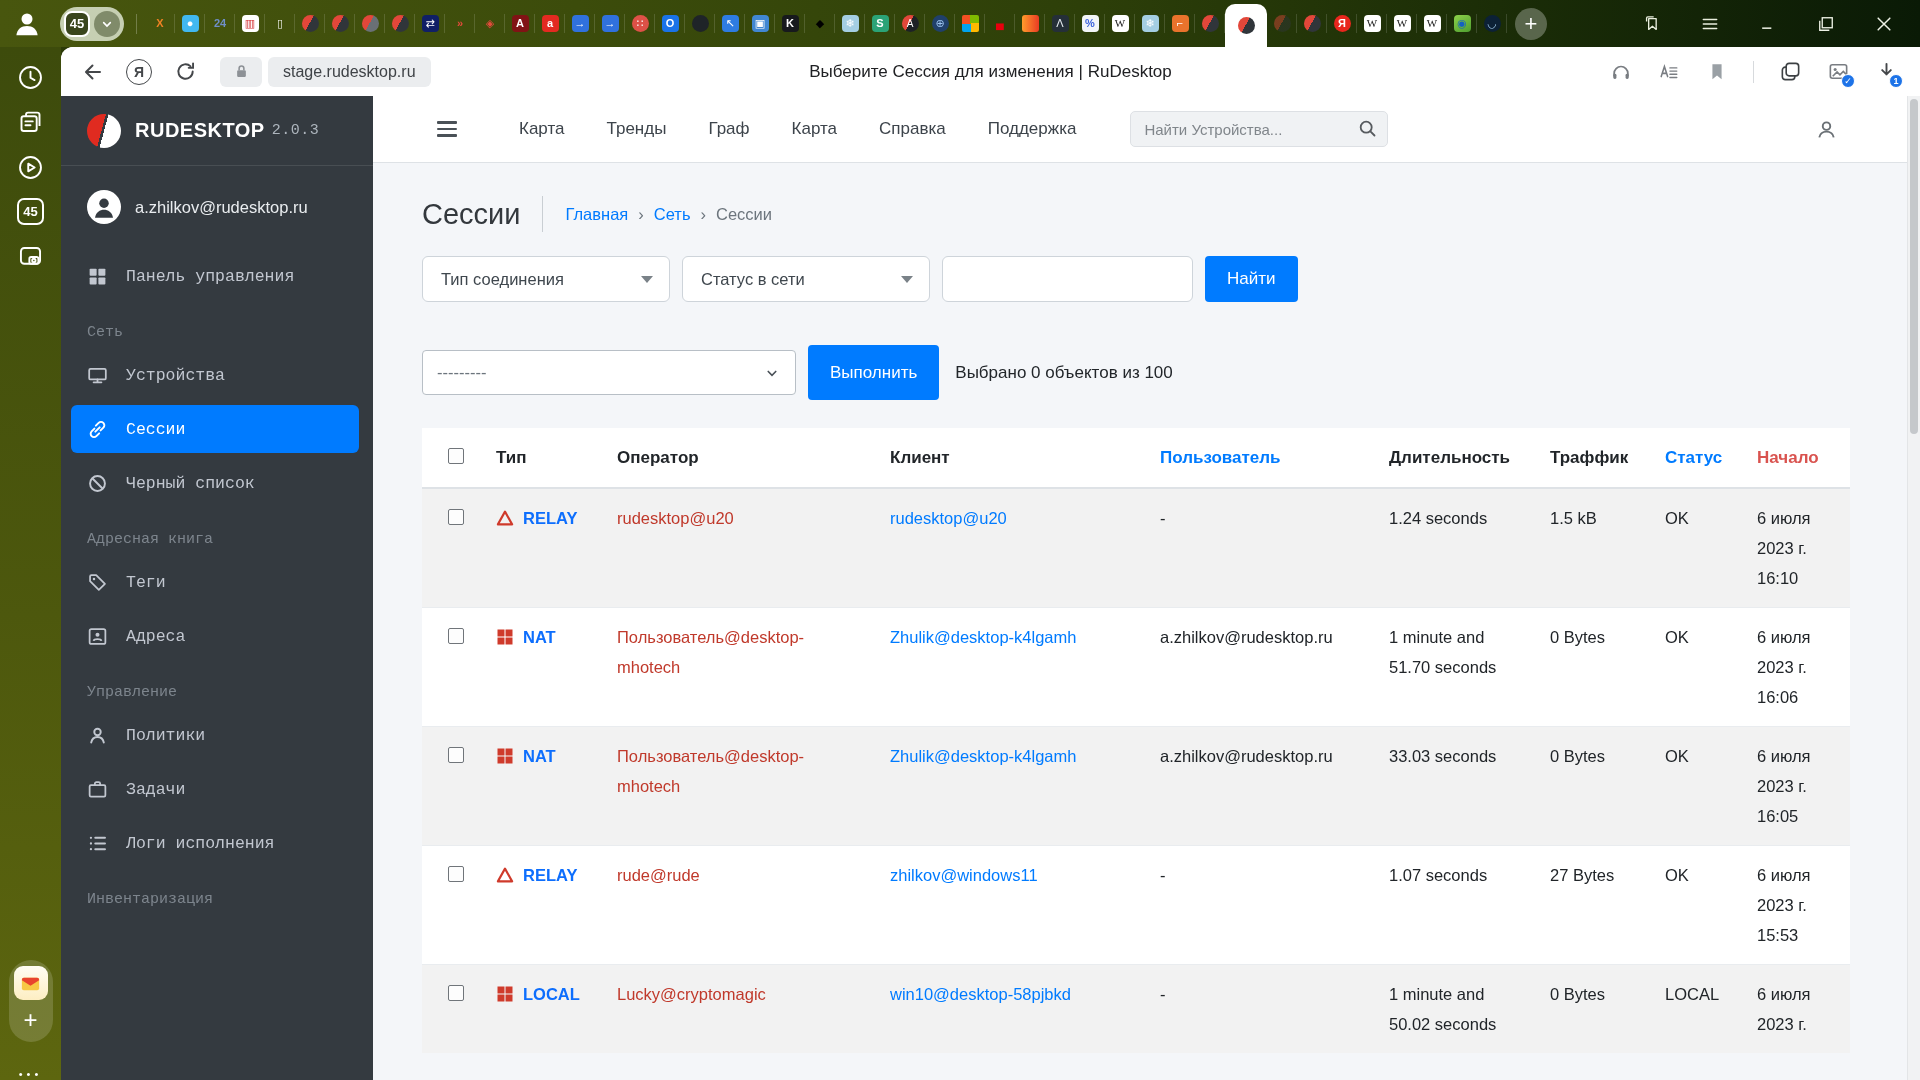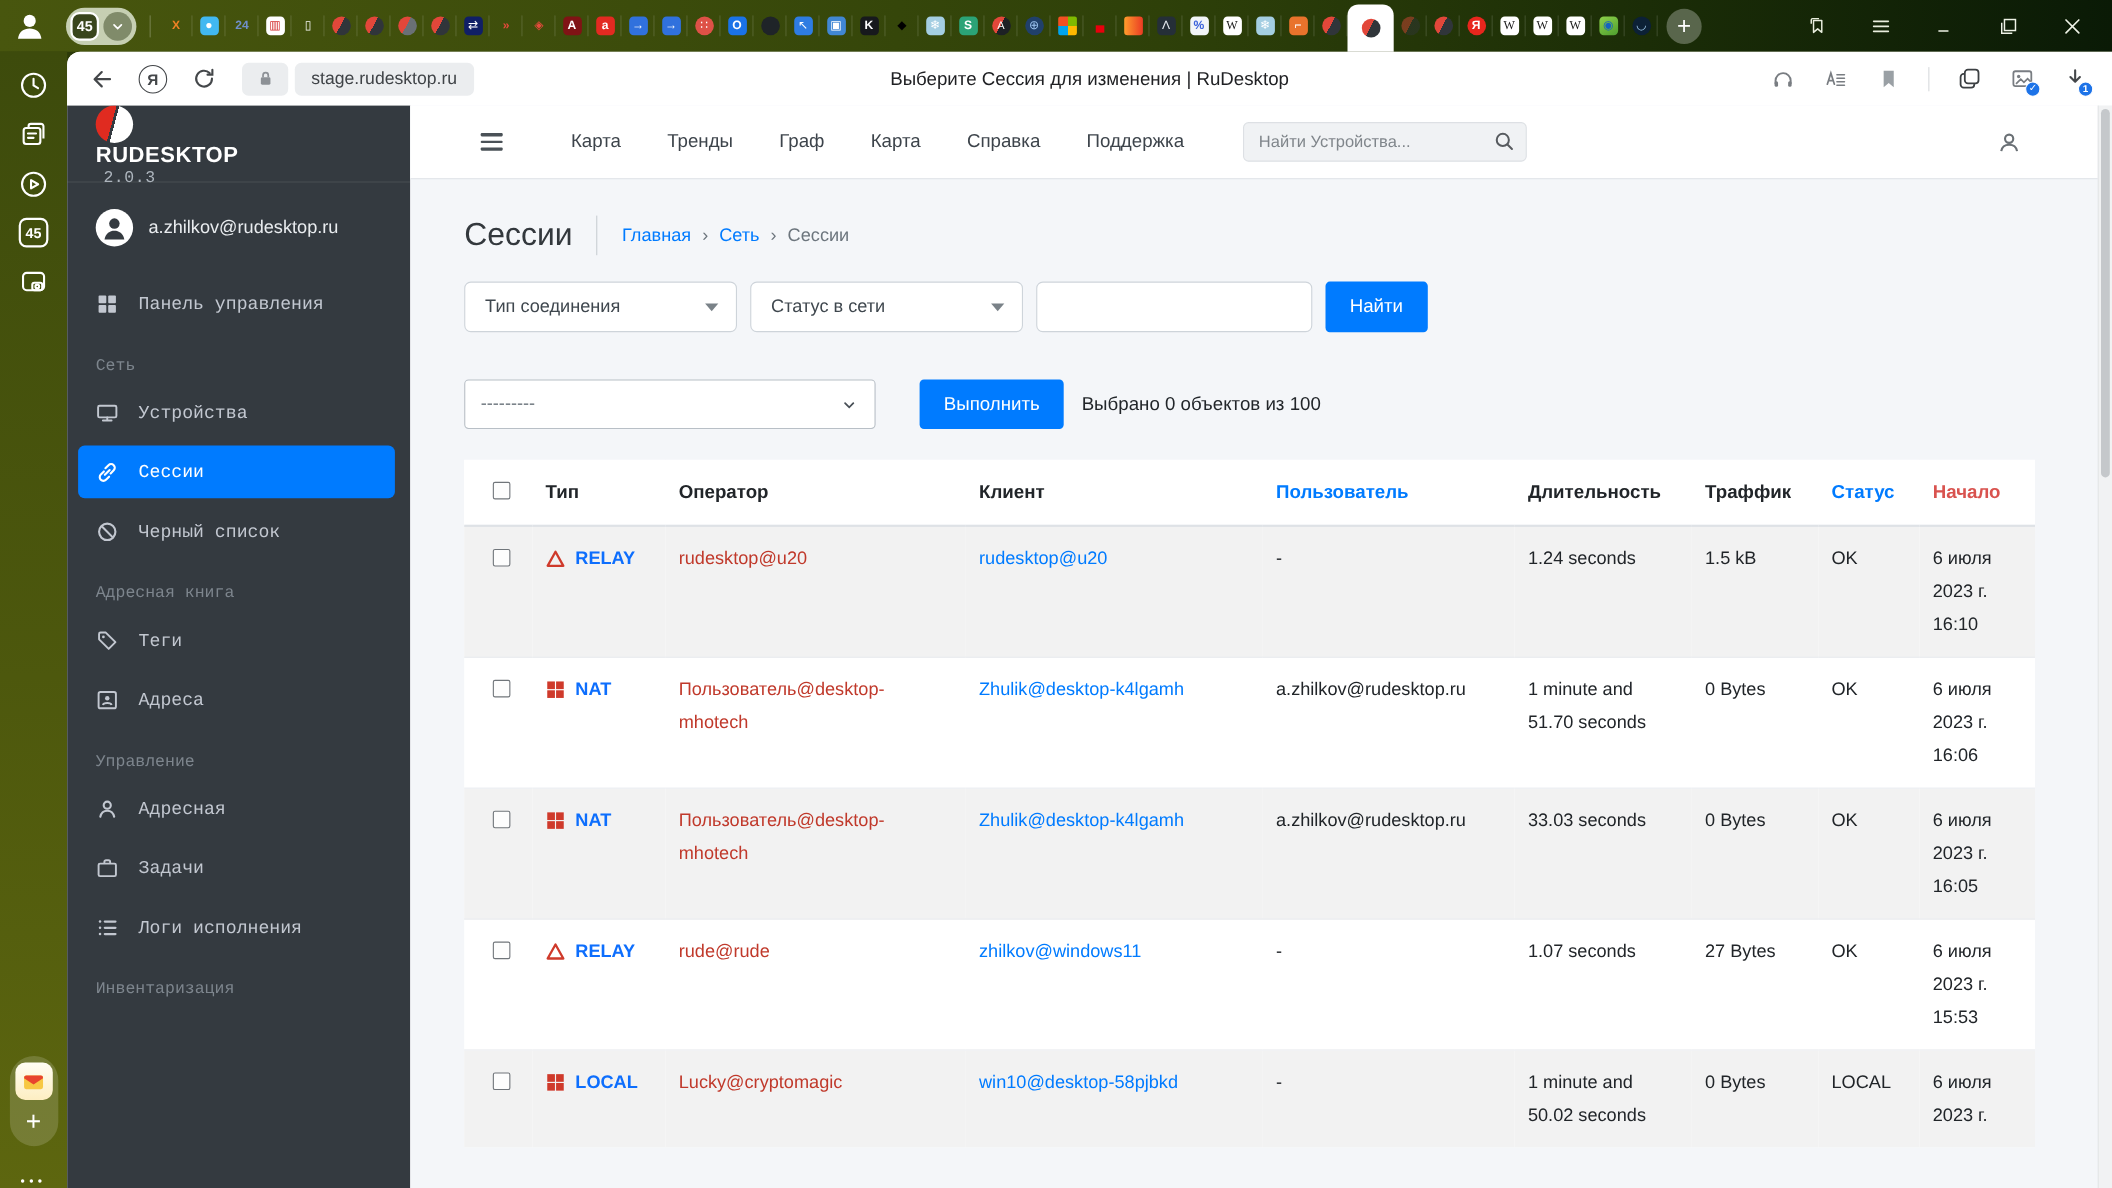--- a/index.html
+++ b/index.html
@@ -67,21 +67,21 @@
   .page-title { position:absolute; left:0; right:0; text-align:center; font-size:17px; color:#202124; pointer-events:none; }
   .toolbar-right { margin-left:auto; display:flex; align-items:center; gap:24px; position:relative; z-index:2; }
   .tri { position:relative; display:flex; align-items:center; justify-content:center; width:24px; height:24px; }
   .tb-divider { width:1px; height:22px; background:#d7dadd; }
   .badge-blue { position:absolute; right:-5px; bottom:-4px; width:14px; height:14px; border-radius:50%; background:#1d73e8;
     color:#fff; font-size:9px; font-weight:bold; display:flex; align-items:center; justify-content:center; border:1.5px solid #fff; }
 
   
   .app { flex:1; display:flex; min-height:0; position:relative; }
   .sidebar { width:312px; flex-shrink:0; background:#343a40; display:flex; flex-direction:column; overflow:hidden; }
-  .brand-row { height:70px; display:flex; padding-left:26px; border-bottom:1px solid rgba(255,255,255,.1); flex-shrink:0;flex-direction:column; }
+  .brand-row { height:70px; display:flex; align-items:center; padding-left:26px; border-bottom:1px solid rgba(255,255,255,.1); flex-shrink:0; }
   .brand-logo { width:34px; height:34px; border-radius:50%; background:linear-gradient(105deg,#e02b20 44%,#343a40 44% 50%,#ffffff 50%); margin-right:14px; flex-shrink:0; }
   .brand-text { color:#fff; font-size:20px; font-weight:bold; letter-spacing:.5px; }
   .brand-ver { color:#adb5bd; font-size:15px; font-weight:normal; margin-left:7px;font-family:Liberation Mono, monospace; }
   .user-row { display:flex; align-items:center; padding:24px 0 18px 26px; flex-shrink:0; }
   .user-avatar { width:34px; height:34px; border-radius:50%; background:#fff; margin-right:14px; display:flex; align-items:center; justify-content:center; flex-shrink:0; }
   .user-email { color:#e9ecef; font-size:16.5px; }
   .nav-section { margin-top:10px;font-family:Liberation Mono, monospace; }
   .nav-header { color:#7d858d; font-size:15px; padding:14px 0 10px 26px; }
   .nav-item { height:48px; margin:0 14px 6px 10px; display:flex; align-items:center; padding-left:16px; border-radius:6px; color:#c2c7d0; cursor:pointer; }
   .nav-item.active { background:#007bff; color:#fff; }
@@ -117,21 +117,21 @@
   .filter-box { width:248px; height:46px; background:#fff; border:1px solid #ced4da; border-radius:6px;
     display:flex; align-items:center; padding:0 16px 0 18px; margin-right:12px; color:#3f474e; font-size:16.5px; cursor:pointer; }
   .filter-box .caret { margin-left:auto; width:0; height:0; border-left:6px solid transparent; border-right:6px solid transparent; border-top:7px solid #7a8288; }
   .filter-input { width:251px; height:46px; background:#fff; border:1px solid #ced4da; border-radius:6px; margin-right:12px; font-size:16.5px; padding:0 12px; font-family:inherit; }
   .btn-blue { height:46px; background:#007bff; color:#fff; border:none; border-radius:4px; font-size:17px; padding:0 22px; font-family:inherit; cursor:pointer; }
 
   .actions { display:flex; align-items:center; margin-top:43px; }
   .action-select { width:374px; height:45px; background:#fff; border:1px solid #b8bfc6; border-radius:4px;
     display:flex; align-items:center; padding:0 14px; color:#6c757d; font-size:16.5px; cursor:pointer; }
   .action-select svg { margin-left:auto; }
-  .btn-exec { height:45px; margin-left:40px; }
+  .btn-exec { height:55px; margin-left:12px; }
   .sel-info { margin-left:16px; font-size:17px; color:#22262a; }
 
   table.sessions { margin-top:28px; width:1428px; border-collapse:collapse; table-layout:fixed; background:#fff; }
   table.sessions th { text-align:left; font-size:17px; font-weight:bold; color:#212529; padding:18px 12px; background:#fff; border-bottom:2px solid #dee2e6; }
   table.sessions td { font-size:16.5px; color:#212529; padding:14px 12px; vertical-align:top; line-height:30px; border-top:1px solid #e9ecef; }
   table.sessions tbody tr:nth-child(odd) { background:#f2f2f2; }
   .th-cb, .td-cb { padding-left:26px !important; }
   .cb { width:16px; height:16px; border:1.5px solid #70757a; border-radius:2px; background:#fdfdfd; display:inline-block; margin-top:6px; cursor:pointer; }
   .type-wrap { display:flex; align-items:center; gap:9px; }
   .os-icon { display:flex; align-items:center; }
@@ -591,21 +591,21 @@
             <div class="nav-header">Управление</div>
             <div>
 
                 <div class="nav-item">
                   <span class="si">
                   <svg viewBox="0 0 24 24" fill="none" stroke="currentColor" stroke-width="2.2" stroke-linecap="round">
                     <circle cx="12" cy="8" r="3.7"></circle>
                     <path d="M4.8 20c.9-4.4 4-6.3 7.2-6.3s6.3 1.9 7.2 6.3"></path>
                   </svg>
                 </span>
-                  <span class="nav-label">Адресная</span>
+                  <span class="nav-label">Политики</span>
                 </div>
 
                 <div class="nav-item">
                   <span class="si">
                   <svg viewBox="0 0 24 24" fill="none" stroke="currentColor" stroke-width="2">
                     <rect x="3" y="7" width="18" height="13" rx="1.5"></rect>
                     <path d="M9 7V5.2A1.7 1.7 0 0 1 10.7 3.5h2.6A1.7 1.7 0 0 1 15 5.2V7"></path>
                   </svg>
                 </span>
                   <span class="nav-label">Задачи</span>

